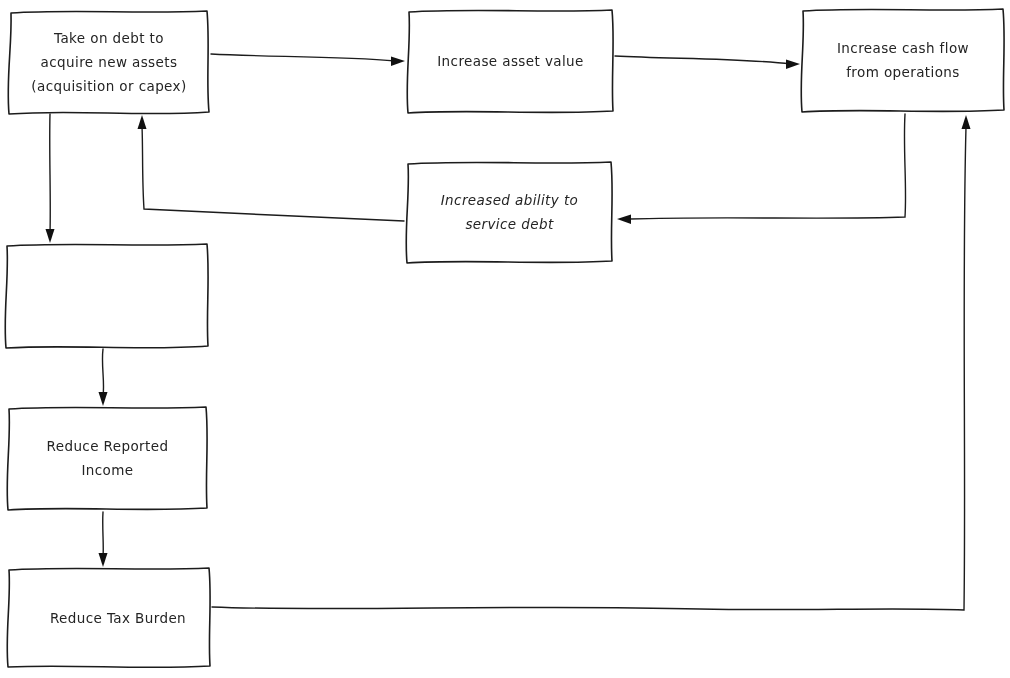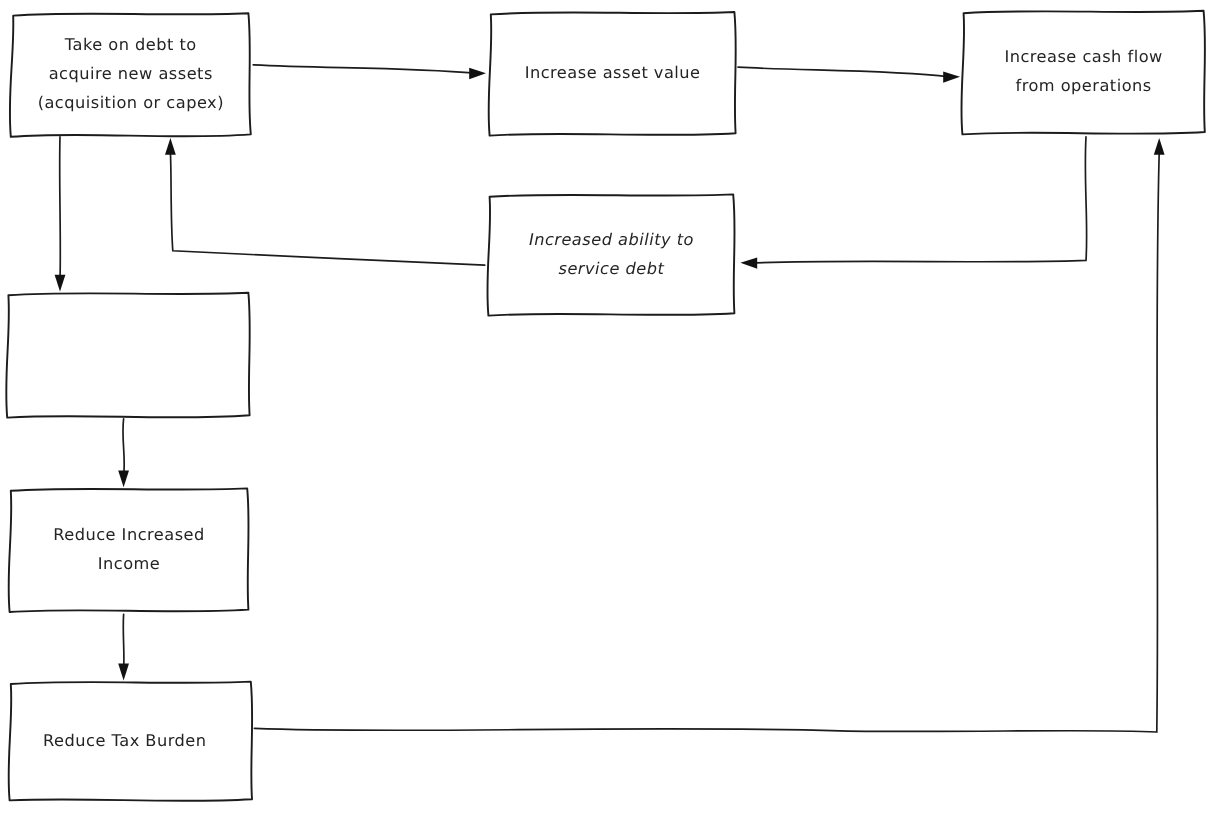--- a/index.html
+++ b/index.html
@@ -33,21 +33,21 @@
     letter-spacing: 0.4px;
     white-space: pre-line;
     pointer-events: none;
   }
   .n1 { left: 8px;   top: 10px;  width: 202px; height: 103px; }
   .n2 { left: 407px; top: 9px;   width: 207px; height: 103px; }
   .n3 { left: 801px; top: 8px;   width: 204px; height: 103px; }
   .n4 { left: 406px; top: 161px; width: 207px; height: 101px; font-style: italic; }
   .n5 { left: 5px;   top: 243px; width: 204px; height: 105px; }
   .n6 { left: 7px;   top: 406px; width: 201px; height: 104px; }
-  .n7 { left: 2px;   top: 567px; width: 204px; height: 101px; }
+  .n7 { left: 16px;   top: 567px; width: 204px; height: 101px; }
   .box { fill: #ffffff; stroke: #1c1c1c; stroke-width: 1.6; stroke-linejoin: round; }
   .edge { fill: none; stroke: #1c1c1c; stroke-width: 1.4; stroke-linecap: round; }
   .head { fill: #111111; stroke: none; }
 </style>
 </head>
 <body>
 
 <div class="canvas">
 
   <svg class="wires" viewBox="0 0 1010 678" xmlns="http://www.w3.org/2000/svg">
@@ -86,17 +86,17 @@
   </svg>
 
   <div class="node-label n1">Take on debt to
 acquire new assets
 (acquisition or capex)</div>
   <div class="node-label n3">Increase cash flow
 from operations</div>
   <div class="node-label n2">Increase asset value</div>
   <div class="node-label n4">Increased ability to
 service debt</div>
-  <div class="node-label n6">Reduce Increased
+  <div class="node-label n6">Reduce Reported
 Income</div>
   <div class="node-label n7">Reduce Tax Burden</div>
 
 </div>
 
 </body></html>

